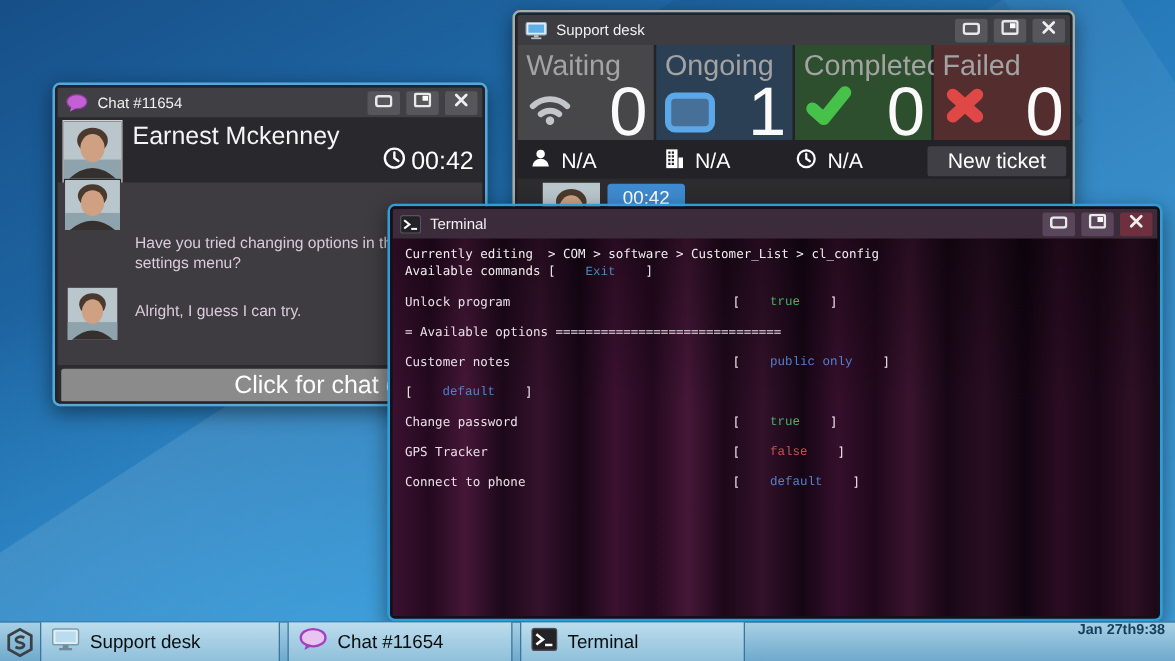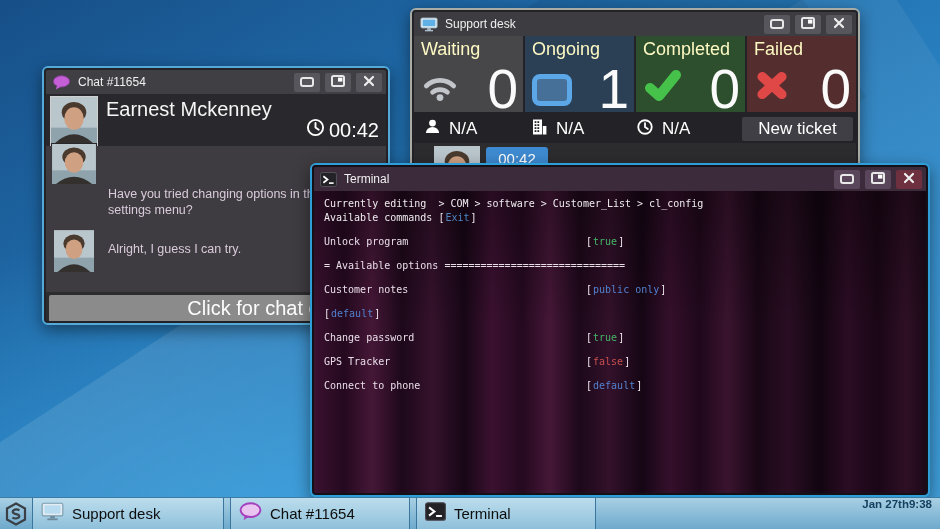--- a/index.html
+++ b/index.html
@@ -31,21 +31,21 @@
   
   .win-support{left:410px;top:8px;width:450px;height:178px;border:2px solid #a9aca4;}
   .win-support .titlebar{background:#3c3c41;}
   .win-support .tb-btn{background:#56565c;}
   .counters{display:flex;gap:2px;background:#232327;padding-bottom:3px;}
   .tile{flex:1;position:relative;height:76px;}
   .tile-waiting{background:#47474a;}
   .tile-ongoing{background:#2b4054;}
   .tile-completed{background:#2e4f2e;}
   .tile-failed{background:#542e2e;}
-  .tile .lbl{position:absolute;top:3px;left:7px;font-size:18px;color:#fef9c3;}
+  .tile .lbl{position:absolute;top:3px;left:7px;font-size:23px;color:#a3a3a3;}
   .tile .num{position:absolute;right:5px;bottom:-5px;font-size:55px;line-height:1;color:#fafafa;}
   .tile .icn{position:absolute;left:7px;bottom:6px;}
   .icn-ongoing{width:40px;height:32px;border:5px solid #5ba7e8;border-radius:8px;background:#477099;}
   .inforow{height:28px;background:#232327;display:flex;align-items:center;padding:0 3px 0 10px;}
   .inf{display:flex;align-items:center;gap:8px;font-size:17px;color:#fff;width:122px;}
   .btn-newticket{margin-left:auto;width:128px;height:24px;background:#3f3f45;border-radius:2px;
     color:#fff;font-size:17px;display:flex;align-items:center;justify-content:center;}
   .ticketrow{position:relative;height:46px;background:#2c2c2f;}
   .ticketrow .avatar{position:absolute;left:20px;top:3px;}
   .badge-timer{position:absolute;left:72px;top:4px;width:62px;height:23px;background:#3e8ad0;
@@ -82,21 +82,21 @@
       linear-gradient(180deg, rgba(0,0,0,0.30), rgba(0,0,0,0) 45%),
       linear-gradient(90deg, rgba(0,0,0,0) 40%, rgba(0,0,0,0.35) 100%),
       repeating-linear-gradient(90deg,
         #3b1130 0px,#24091f 30px,#451737 58px,#1d081a 88px,#35122c 118px,#170616 150px,#3b1130 178px);}
   .tline{white-space:pre;line-height:14px;}
   .trow{height:24px;display:flex;align-items:center;white-space:pre;}
   .trows{margin-top:4px;}
   .t-label{width:262px;color:#e9dde8;}
   .t-sep{color:#e9dde8;}
   .brk{color:#efe6ee;}
-  .t-val{margin:0 1px;}
+  .t-val{margin:0 24px;font-family:Liberation Mono, monospace;}
   .vg{color:#43b467;} .vb{color:#5180ce;} .vr{color:#c64f4f;} .vexit{color:#4e86c0;}
 
   
   .taskbar{position:absolute;left:0;bottom:0;width:940px;height:32px;
     background:linear-gradient(#a8d0e4,#6ea9cc);border-top:1px solid #3c7ca4;
     display:flex;align-items:stretch;z-index:50;}
   .tb-logo{width:32px;display:flex;align-items:center;justify-content:center;}
   .titem{display:flex;align-items:center;gap:8px;padding:0 8px;margin-right:6px;
     background:linear-gradient(#bcdded,#8fc0da);
     border-left:1px solid #39759c;border-right:1px solid #39759c;}

